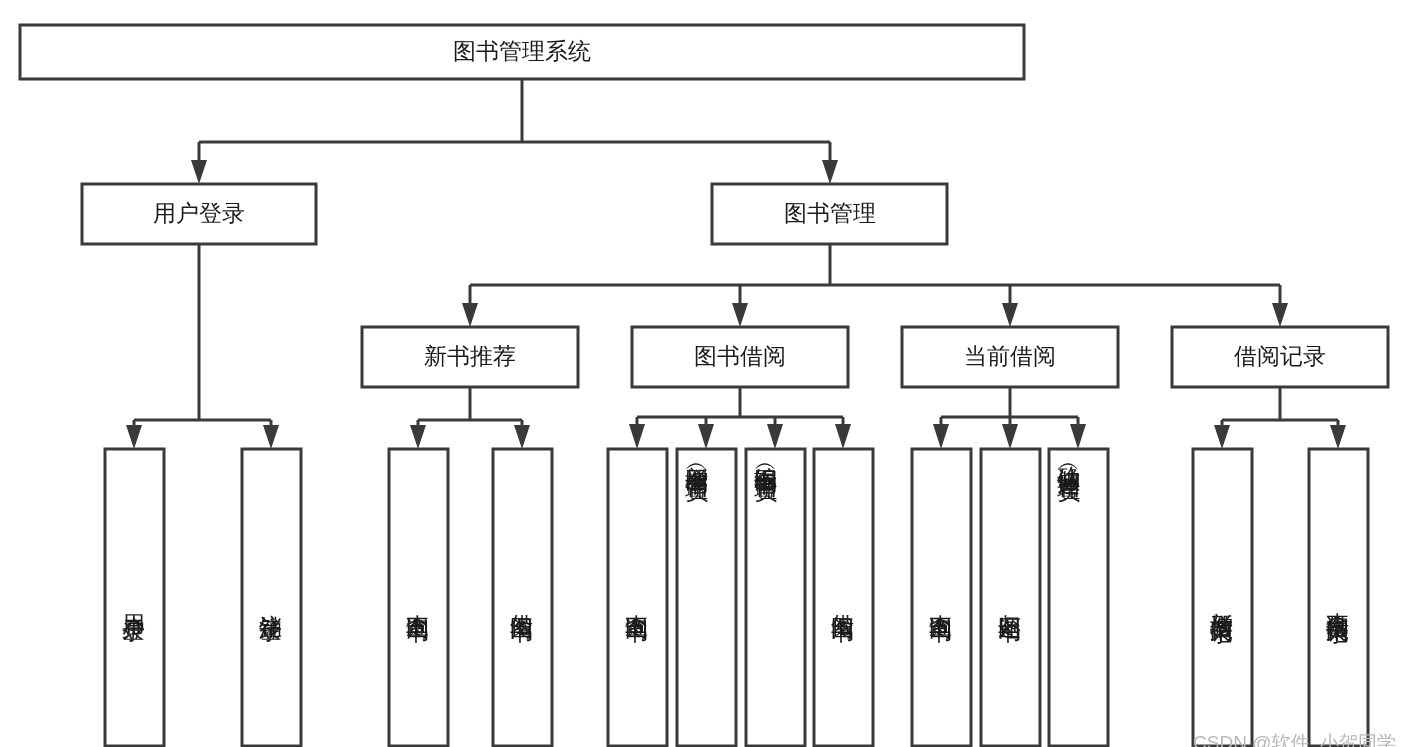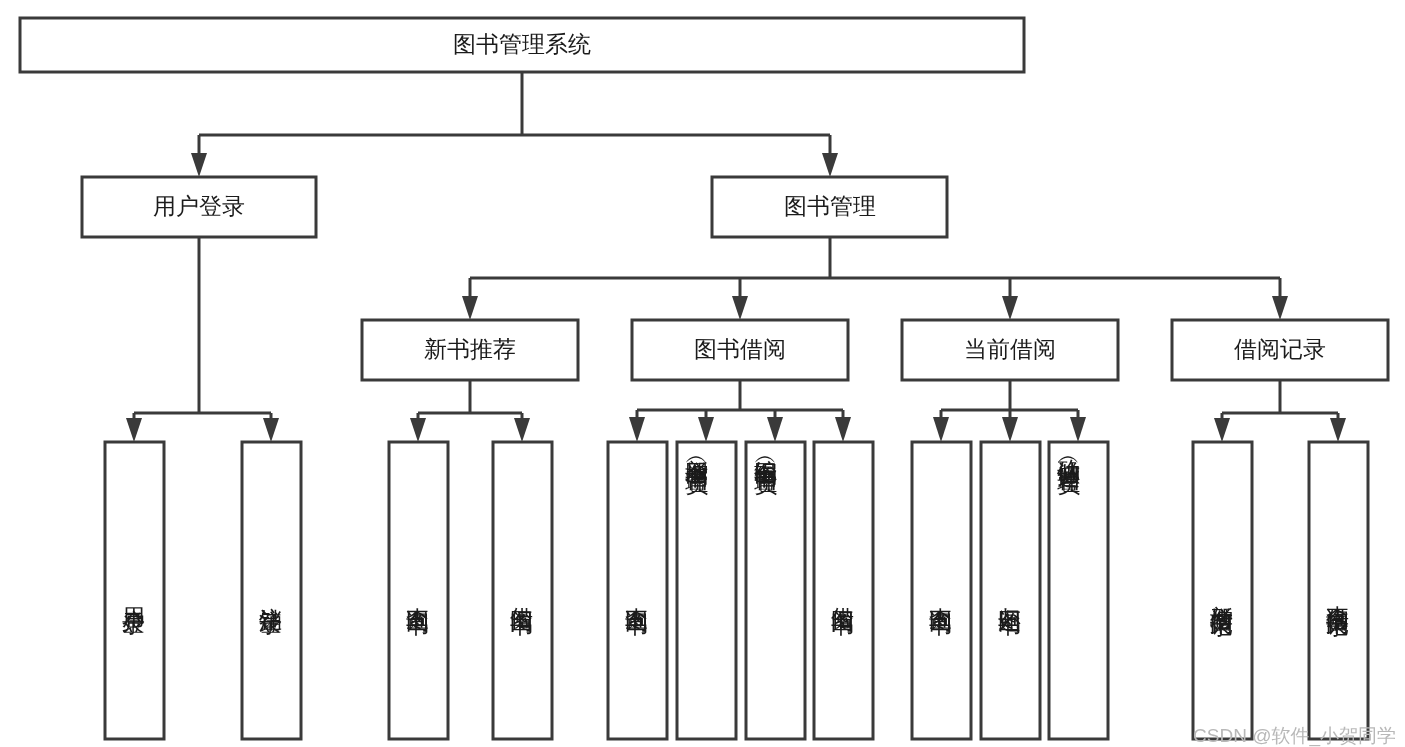--- a/index.html
+++ b/index.html
@@ -9,21 +9,21 @@
   }
   body {
     width: 1405px;
     height: 747px;
     font-family: "Liberation Sans", "DejaVu Sans", sans-serif;
     overflow: hidden;
     position: relative;
   }
   #diagram-root {
     position: absolute;
-    left: 0; top: 5px;
+    left: 0; top: 12px;
     width: 1405px;
     height: 732px;
     border-radius: 8px;
   }
   svg.flow {
     display: block;
     width: 1405px;
     height: 747px;
   }
   .node-box {

